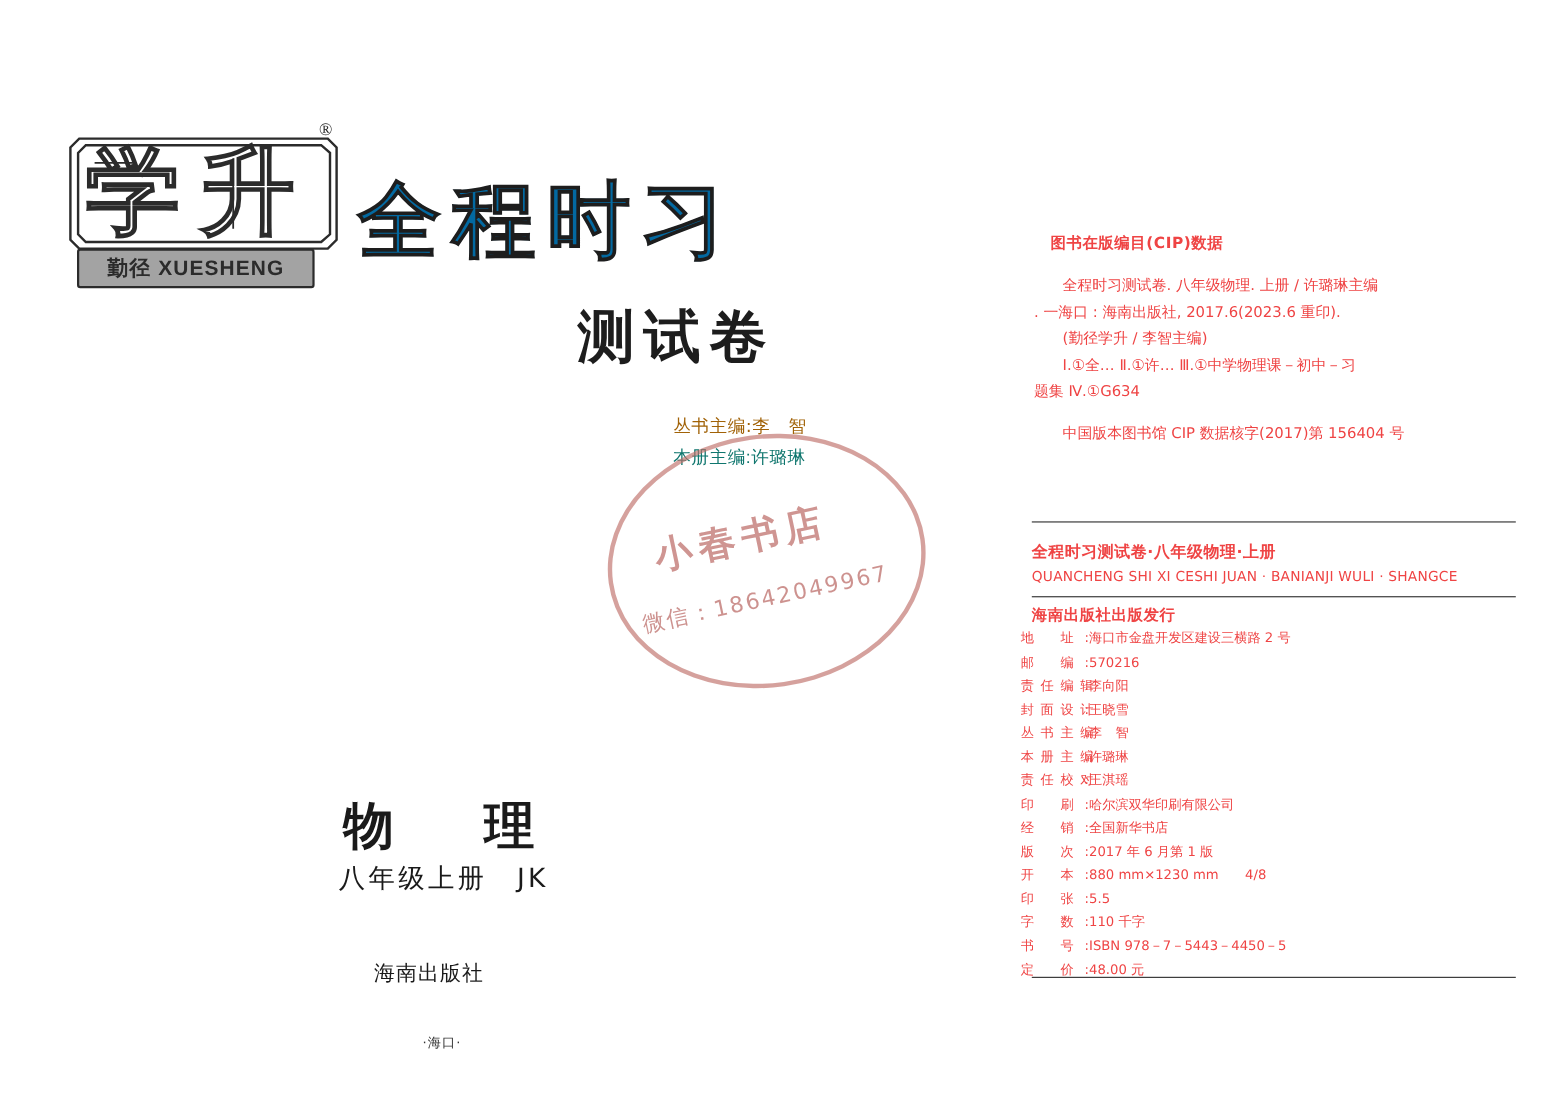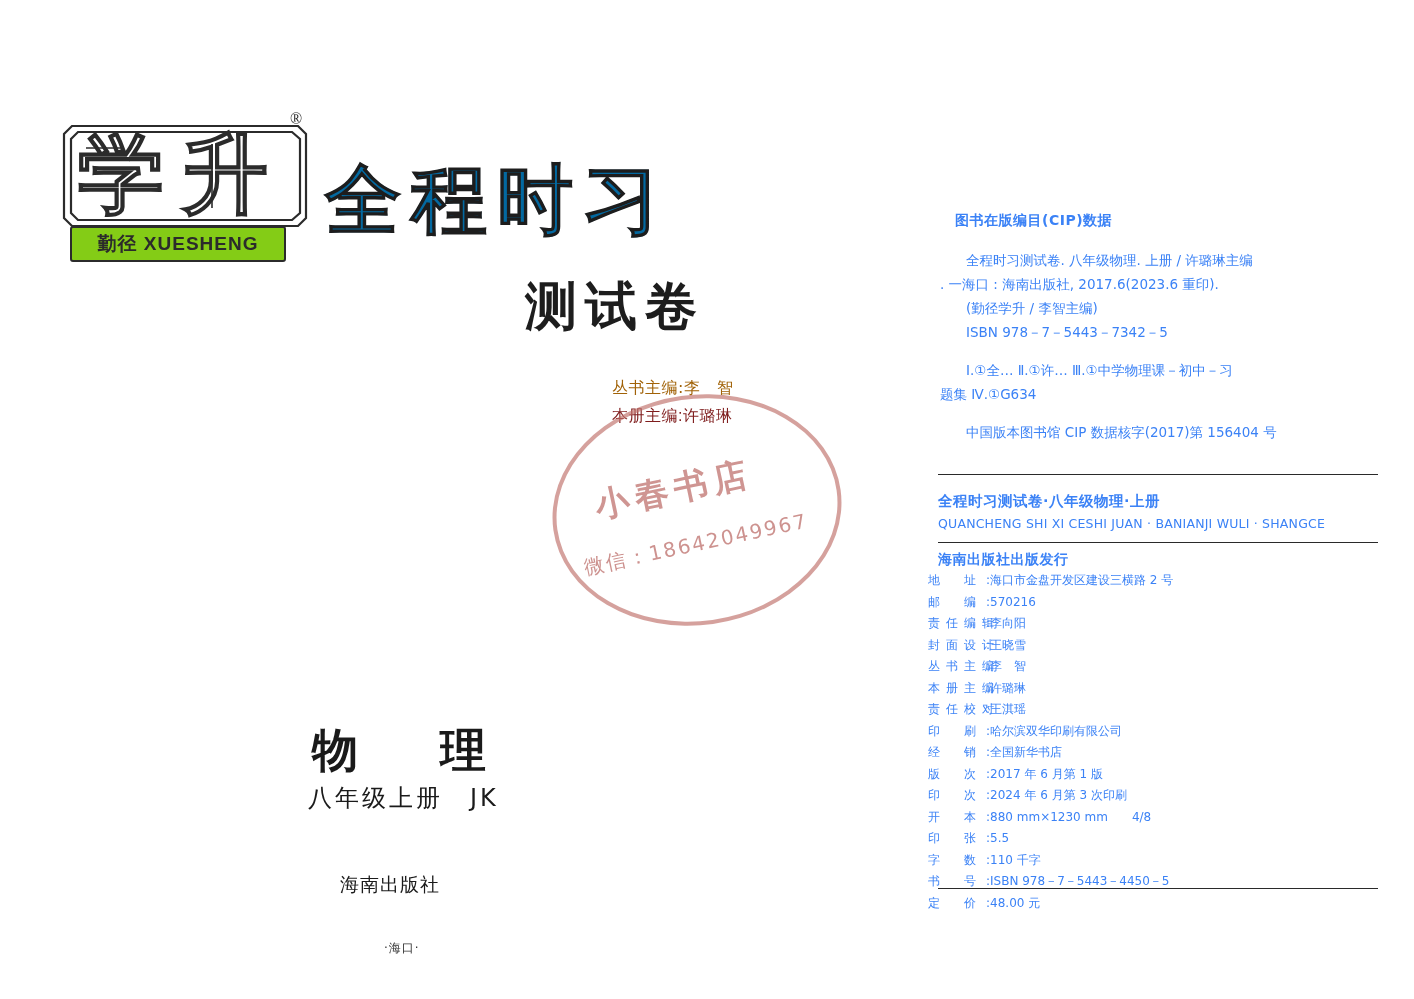--- a/index.html
+++ b/index.html
@@ -39,21 +39,21 @@
     height: 190px;
   }
   .logo-xs {
     position: absolute;
     left: 8px;
     top: 118px;
     width: 212px;
     height: 32px;
     border: 2px solid #2b2b2b;
     border-radius: 3px;
-    background: #84cc16;
+    background: #a3a3a3;
     display: flex;
     align-items: center;
     justify-content: center;
     font-family: "Liberation Sans", sans-serif;
     font-weight: bold;
     font-size: 19px;
     letter-spacing: 1px;
     color: #2b2b2b;
   }
   .reg-mark {
@@ -92,21 +92,21 @@
     font-family: "DejaVu Sans", sans-serif;
     color: #a16207;
     letter-spacing: 0.5px;
   }
   .editor-line-2 {
     position: absolute;
     left: 612px;
     top: 406px;
     font-size: 16px;
     font-family: Liberation Sans, sans-serif;
-    color: #7f1d1d;
+    color: #0f766e;
     letter-spacing: 0.5px;
   }
   .subject-title {
     position: absolute;
     left: 312px;
     top: 720px;
     font-family: "DejaVu Sans", sans-serif;
     font-weight: bold;
     font-size: 46px;
     letter-spacing: 18px;
@@ -180,21 +180,21 @@
     color: rgba(186, 104, 100, 0.72);
   }
   
   .right-panel {
     position: absolute;
     left: 900px;
     top: 0;
     width: 514px;
     height: 755px;
     font-family: "DejaVu Sans", sans-serif;
-    color: #3b82f6;
+    color: #ef4444;
   }
   .cip-heading {
     position: absolute;
     left: 55px;
     top: 212px;
     font-size: 14px;
     font-weight: bold;
     letter-spacing: 0.5px;
   }
   .cip-body {
@@ -301,21 +301,20 @@
   </div>
 
   <div class="right-panel">
 
     <div class="cip-heading">图书在版编目(CIP)数据</div>
 
     <div class="cip-body">
       <p class="indent tight">全程时习测试卷. 八年级物理. 上册 / 许璐琳主编</p>
       <p class="tight">. 一海口 : 海南出版社, 2017.6(2023.6 重印).</p>
       <p class="indent tight">(勤径学升 / 李智主编)</p>
-      <p class="indent">ISBN 978－7－5443－7342－5</p>
       <p class="indent tight">Ⅰ.①全… Ⅱ.①许… Ⅲ.①中学物理课－初中－习</p>
       <p>题集 Ⅳ.①G634</p>
       <p class="indent">中国版本图书馆 CIP 数据核字(2017)第 156404 号</p>
     </div>
 
     <div class="hr-line" style="top:474px;"></div>
 
     <div class="book-title-cn">全程时习测试卷·八年级物理·上册</div>
     <div class="book-title-py">QUANCHENG SHI XI CESHI JUAN · BANIANJI WULI · SHANGCE</div>
 
@@ -327,21 +326,20 @@
         <div class="row"><span class="lbl">地　址</span><span>:海口市金盘开发区建设三横路 2 号</span></div>
         <div class="row"><span class="lbl">邮　编</span><span>:570216</span></div>
         <div class="row"><span class="lbl">责任编辑</span><span>:李向阳</span></div>
         <div class="row"><span class="lbl">封面设计</span><span>:王晓雪</span></div>
         <div class="row"><span class="lbl">丛书主编</span><span>:李　智</span></div>
         <div class="row"><span class="lbl">本册主编</span><span>:许璐琳</span></div>
         <div class="row"><span class="lbl">责任校对</span><span>:王淇瑶</span></div>
         <div class="row"><span class="lbl">印　刷</span><span>:哈尔滨双华印刷有限公司</span></div>
         <div class="row"><span class="lbl">经　销</span><span>:全国新华书店</span></div>
         <div class="row"><span class="lbl">版　次</span><span>:2017 年 6 月第 1 版</span></div>
-        <div class="row"><span class="lbl">印　次</span><span>:2024 年 6 月第 3 次印刷</span></div>
         <div class="row"><span class="lbl">开　本</span><span>:880 mm×1230 mm　　4/8</span></div>
         <div class="row"><span class="lbl">印　张</span><span>:5.5</span></div>
         <div class="row"><span class="lbl">字　数</span><span>:110 千字</span></div>
         <div class="row"><span class="lbl">书　号</span><span>:ISBN 978－7－5443－4450－5</span></div>
         <div class="row"><span class="lbl">定　价</span><span>:48.00 元</span></div>
       </div>
 
     <div class="hr-line" style="top:888px;"></div>
   </div>
 </div>

